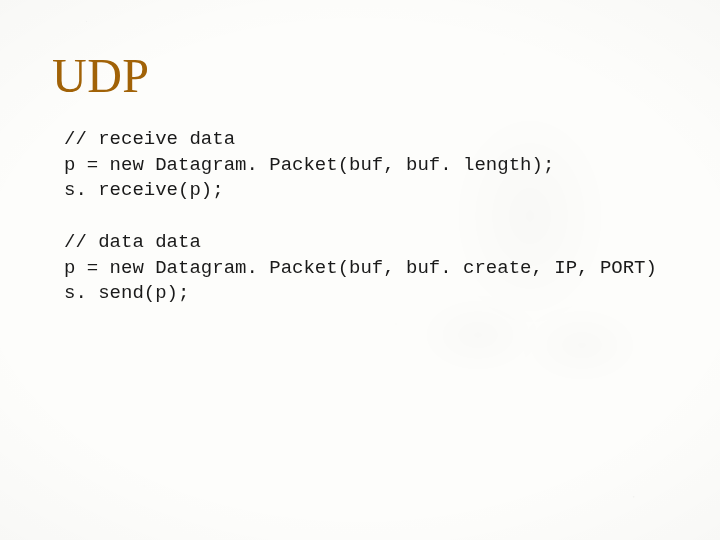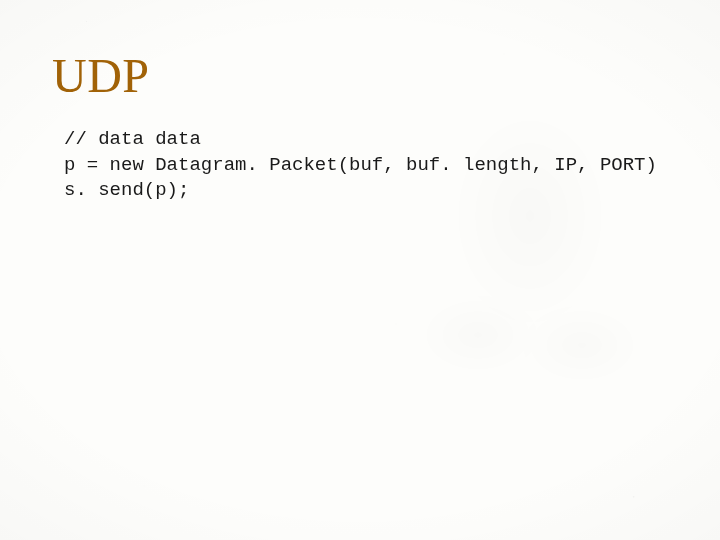--- a/index.html
+++ b/index.html
@@ -75,17 +75,20 @@
     margin-left: 12px;
   }
 </style>
 </head>
 <body>
 
 <div class="slide">
   <h1 class="title">UDP</h1>
 
 
+  <div class="code-block"><span>// receive data</span>
+<span>p = new Datagram. Packet(buf, buf. length);
+s. receive(p);</span></div>
 
   <div class="code-block"><span>// data data</span>
-<span>p = new Datagram. Packet(buf, buf. length, IP, PORT)
+<span>p = new Datagram. Packet(buf, buf. create, IP, PORT)
 s. send(p);</span></div>
 </div>
 
 </body></html>

